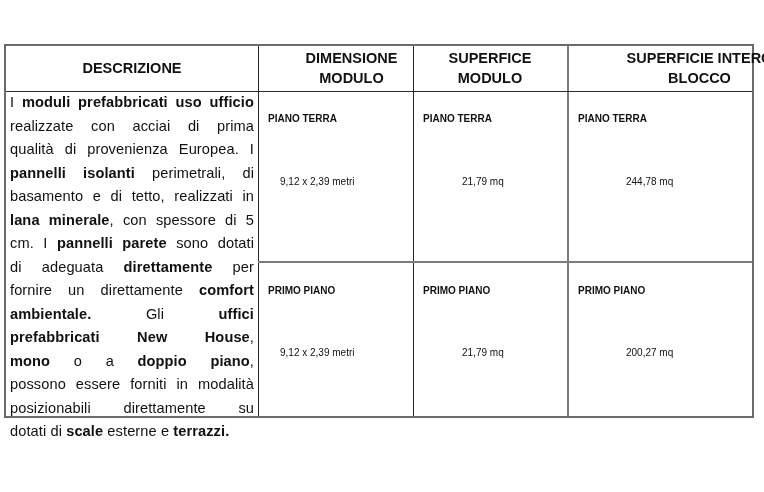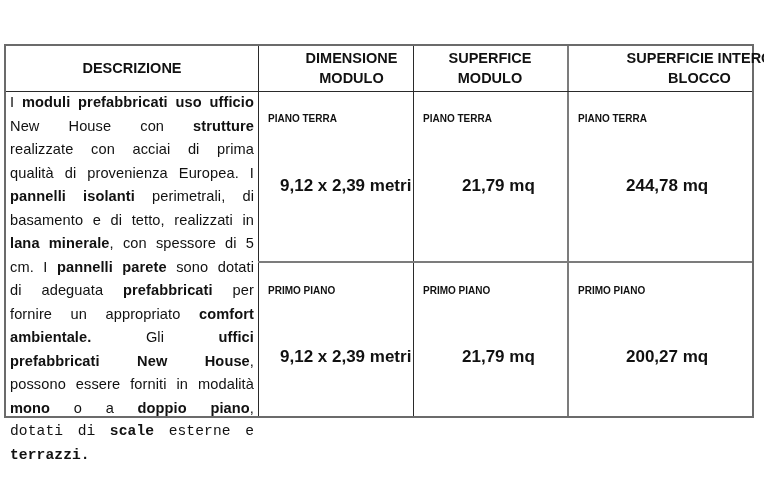--- a/index.html
+++ b/index.html
@@ -9,24 +9,24 @@
          border: 2px solid #6b6b6b; box-sizing: border-box; }
   .vline { position: absolute; top: 0; bottom: 0; width: 0; border-left: 1px solid #2a2a2a; }
   .vline.gray { border-left: 2px solid #7c7c7c; }
   .hline { position: absolute; height: 0; border-top: 1px solid #2a2a2a; }
   .hline.gray { border-top: 2px solid #7c7c7c; }
   .cell { position: absolute; box-sizing: border-box; }
   .hdr { font-weight: bold; font-size: 14.5px; text-align: center; line-height: 19.5px;
          display: flex; align-items: center; justify-content: center; }
   .desc { font-size: 14.6px; line-height: 23.5px; text-align: justify; padding: 0 4px 0 4px; letter-spacing: 0.1px; }
   .desc p { margin: 0; text-align: justify; text-align-last: justify; }
-  .desc p.last { text-align-last: left; font-family: Liberation Mono, monospace; }
+  .desc p.last { text-align-last: left; }
   .desc b { font-weight: bold; }
   .lbl { font-weight: bold; font-size: 10px; position: absolute; white-space: nowrap; }
-  .val { font-weight: bold; font-size: 17px; position: absolute; white-space: nowrap; }
+  .val { font-weight: normal; font-size: 10px; position: absolute; white-space: nowrap; }
 </style>
 </head>
 <body>
 
 <div class="tbl">
 
   <div class="vline" style="left:252px;"></div>
   <div class="vline" style="left:407px;"></div>
   <div class="vline gray" style="left:561px;"></div>
   <div class="hline" style="left:0; right:0; top:45px;"></div>
@@ -40,33 +40,33 @@
   </div>
   <div class="cell hdr" style="left:407px; top:0; width:154px; height:45px;">
     <div><span>SUPERFICE</span><br><span>MODULO</span></div>
   </div>
   <div class="cell hdr" style="left:561px; top:0; width:185px; height:45px;margin-left:40px;">
     <div><span>SUPERFICIE INTERO</span><br><span>BLOCCO</span></div>
   </div>
 
   <div class="cell desc" id="desc" style="left:0; top:45px; width:252px; height:354px; padding-top:0;">
       <p><span>I </span><b>moduli prefabbricati uso ufficio</b></p>
-      <p><span>New House con </span><b>strutture</b></p>
       <p><span>realizzate con acciai di prima</span></p>
       <p><span>qualità di provenienza Europea. I</span></p>
       <p><b>pannelli isolanti</b><span> perimetrali, di</span></p>
       <p><span>basamento e di tetto, realizzati in</span></p>
       <p><b>lana minerale</b><span>, con spessore di 5</span></p>
       <p><span>cm. I </span><b>pannelli parete</b><span> sono dotati</span></p>
-      <p><span>di adeguata </span><b>prefabbricati</b><span> per</span></p>
-      <p><span>fornire un appropriato </span><b>comfort</b></p>
+      <p><span>di adeguata </span><b>direttamente</b><span> per</span></p>
+      <p><span>fornire un direttamente </span><b>comfort</b></p>
       <p><b>ambientale.</b><span> Gli </span><b>uffici</b></p>
       <p><b>prefabbricati New House</b><span>,</span></p>
+      <p><b>mono</b><span> o a </span><b>doppio piano</b><span>,</span></p>
       <p><span>possono essere forniti in modalità</span></p>
-      <p><b>mono</b><span> o a </span><b>doppio piano</b><span>,</span></p>
+      <p><span>posizionabili direttamente su</span></p>
       <p class="last"><span>dotati di </span><b>scale</b><span> esterne e </span><b>terrazzi.</b></p>
     </div>
 
   <span class="lbl" style="left:262px; top:67px;">PIANO TERRA</span>
   <span class="val" style="left:274px; top:130px;">9,12 x 2,39 metri</span>
   <span class="lbl" style="left:417px; top:67px;">PIANO TERRA</span>
   <span class="val" style="left:456px; top:130px;">21,79 mq</span>
   <span class="lbl" style="left:572px; top:67px;">PIANO TERRA</span>
   <span class="val" style="left:620px; top:130px;">244,78 mq</span>
 

